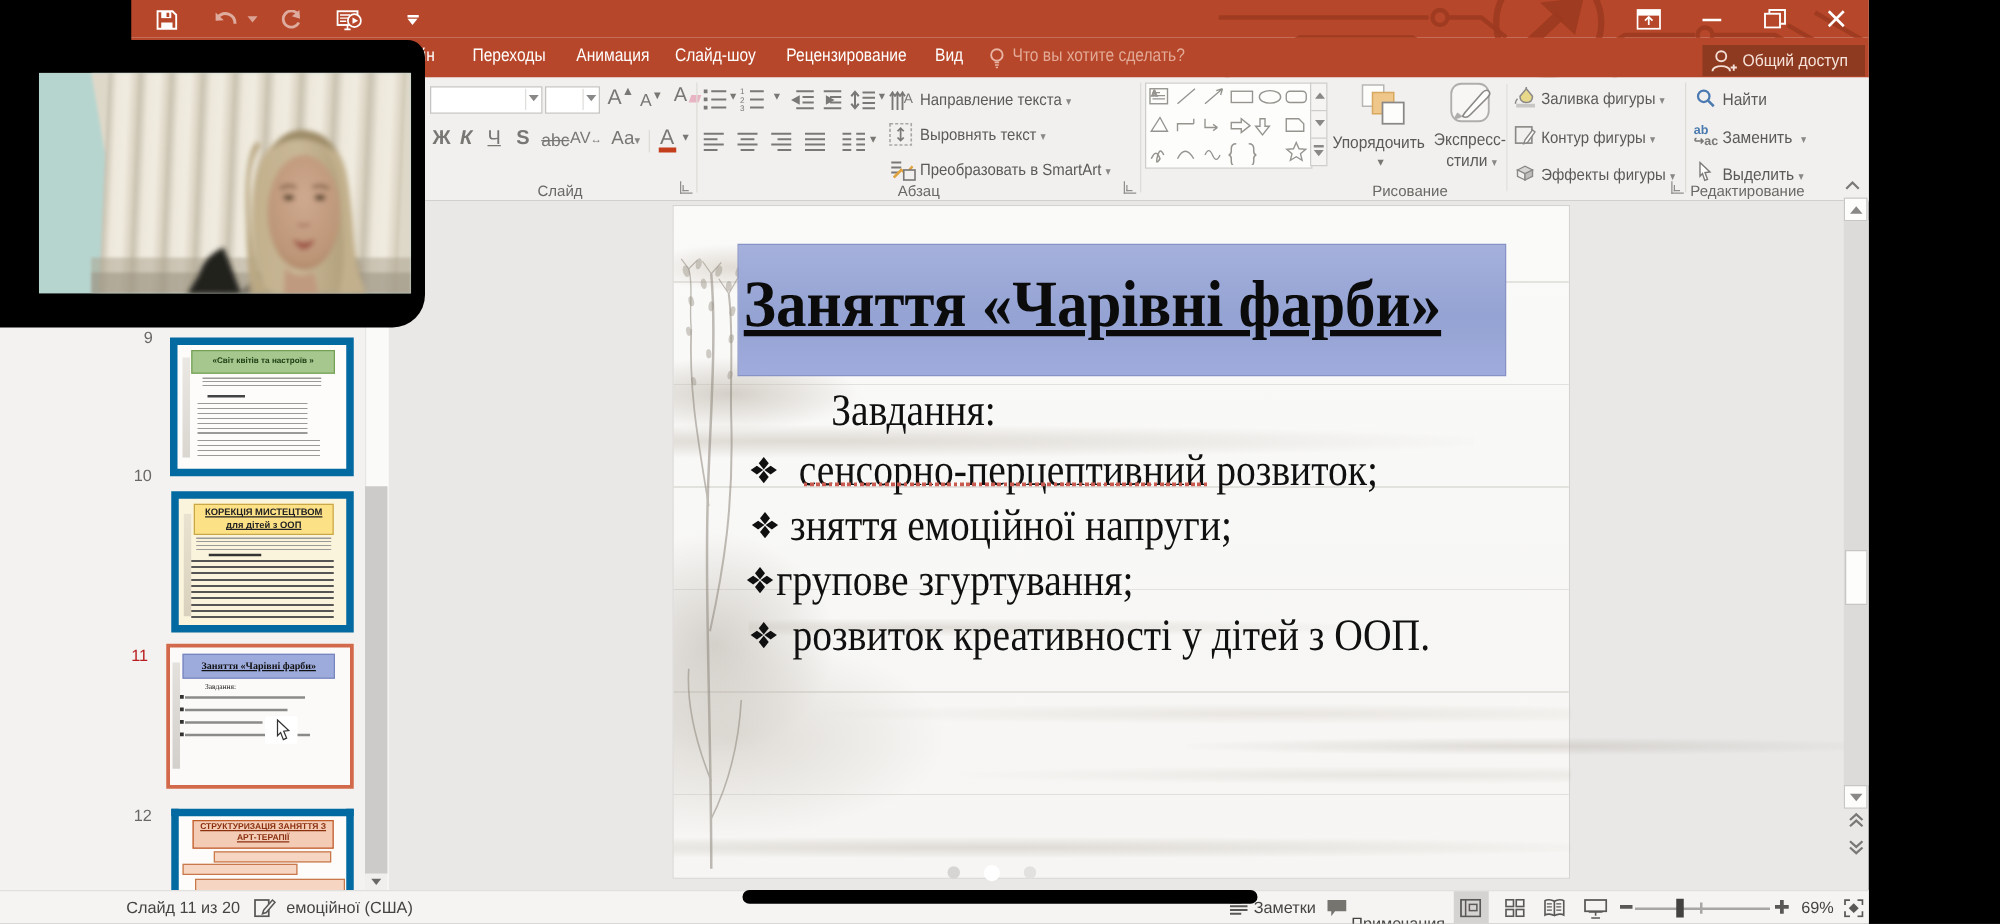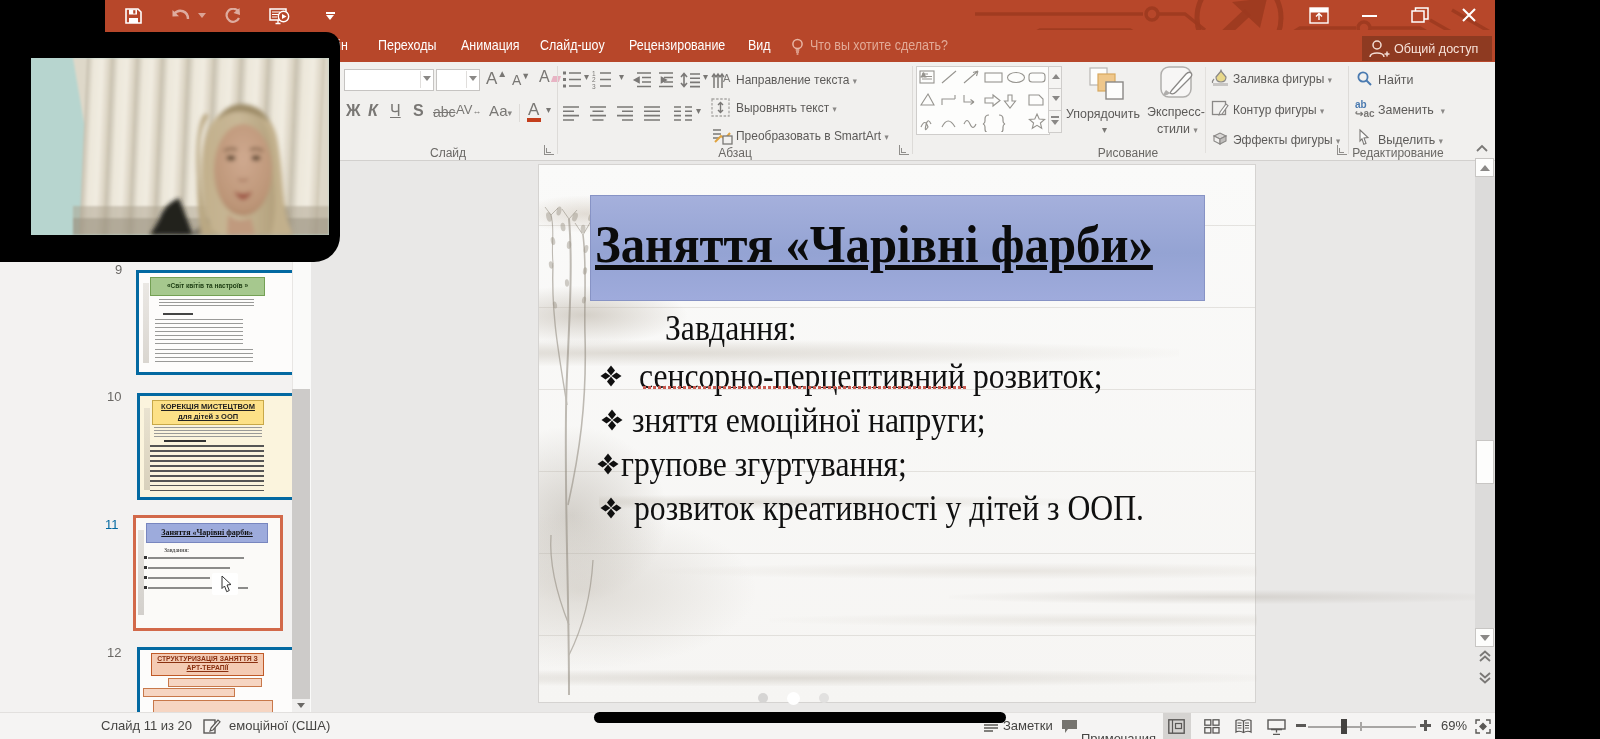--- a/index.html
+++ b/index.html
@@ -20,21 +20,21 @@
   .glabel{position:absolute;top:84px;font-size:12px;color:#6a6865;width:200px;text-align:center;}
   .gsep{position:absolute;top:4px;height:88px;width:1px;background:#dddbd8;}
   .combo{position:absolute;background:#fff;border:1px solid #c6c4c2;}
   .ricon{position:absolute;color:#797774;font-size:15px;}
   .rlabel{position:absolute;color:#5c5a58;font-size:13px;transform:scaleX(0.92);transform-origin:0 50%;white-space:nowrap;}
   .launcher{position:absolute;width:9px;height:9px;border-left:1px solid #908e8b;border-bottom:1px solid #908e8b;}
   .launcher:after{content:"";position:absolute;left:1px;bottom:1px;width:4px;height:4px;border-left:1px solid #908e8b;border-bottom:1px solid #908e8b;}
   
   #thumbpanel{position:absolute;left:0;top:161px;width:311px;height:551px;background:#f3f2f1;}
   .thumbnum{position:absolute;font-size:13px;color:#6a6865;}
-  .thumb{position:absolute;background:#fdfcfb;border:3px solid #0369a1;padding-left:44px;}
+  .thumb{position:absolute;background:#fdfcfb;border:6px solid #0369a1;}
   
   #canvas{position:absolute;left:311px;top:161px;width:1164px;height:551px;background:#e9e8e7;}
   #slide{position:absolute;left:227px;top:3px;width:718px;height:539px;background:#fbfaf8;border:1px solid #d5d3d1;box-sizing:border-box;}
   
   #vscroll{position:absolute;left:1475px;top:158px;width:20px;height:554px;}
   
   #statusbar{position:absolute;left:0;top:712px;width:1497px;height:27px;background:#f5f4f3;border-top:1px solid #e2e0de;box-sizing:border-box;color:#454442;font-size:13px;}
   
   #camblock1{position:absolute;left:0;top:0;width:105px;height:33px;background:#000;}
   #camblock2{position:absolute;left:0;top:32px;width:340px;height:230px;background:#000;border-radius:0 14px 26px 0;}
@@ -307,29 +307,29 @@
   <div id="thumbpanel">
     <div class="thumbnum" style="left:115px;top:101px">9</div>
     <div class="thumb" style="left:136px;top:109px;width:135px;height:99px">
       <div class="abs" style="left:11px;top:4px;width:113px;height:17px;background:#a6c88e;border:1px solid #74a054;font-size:6.5px;font-weight:bold;text-align:center;line-height:16px;color:#1a3a10">«Світ квітів та настроїв »</div>
       <div class="abs" style="left:20px;top:26px;width:95px;height:8px;background:repeating-linear-gradient(#9a9a98 0 1px,transparent 1px 3px)"></div>
       <div class="abs" style="left:24px;top:40px;width:30px;height:2px;background:#444"></div>
       <div class="abs" style="left:16px;top:46px;width:88px;height:26px;background:repeating-linear-gradient(#9a9a98 0 1px,transparent 1px 4px)"></div>
       <div class="abs" style="left:16px;top:76px;width:98px;height:14px;background:repeating-linear-gradient(#9a9a98 0 1px,transparent 1px 4px)"></div>
       <div class="abs" style="left:4px;top:10px;width:6px;height:80px;background:linear-gradient(180deg,#c8c2b8,#988f80);opacity:.35"></div>
     </div>
-    <div class="thumbnum" style="left:107px;top:228px">10</div>
+    <div class="thumbnum" style="left:107px;top:212px">10</div>
     <div class="thumb" style="left:137px;top:232px;width:134px;height:101px;background:#fbf4dd">
       <div class="abs" style="left:12px;top:4px;width:110px;height:22px;background:#fde187;border:1px solid #c8a848;font-size:7.5px;font-weight:bold;text-align:center;color:#222;line-height:10px;padding-top:1px"><u>КОРЕКЦІЯ МИСТЕЦТВОМ<br>для дітей з ООП</u></div>
       <div class="abs" style="left:14px;top:31px;width:108px;height:10px;background:repeating-linear-gradient(#9a9a98 0 1px,transparent 1px 3px)"></div>
       <div class="abs" style="left:24px;top:44px;width:42px;height:2px;background:#333"></div>
       <div class="abs" style="left:10px;top:49px;width:114px;height:48px;background:repeating-linear-gradient(#555 0 1.5px,transparent 1.5px 5px)"></div>
       <div class="abs" style="left:4px;top:12px;width:6px;height:82px;background:linear-gradient(180deg,#c8c2b8,#988f80);opacity:.35"></div>
     </div>
-    <div class="thumbnum" style="left:105px;top:356px;color:#0369a1">11</div>
+    <div class="thumbnum" style="left:105px;top:356px;color:#b91c1c">11</div>
     <div class="abs" style="left:133px;top:354px;width:144px;height:110px;border:3px solid #d2694a;background:#fbfaf8">
       <div class="abs" style="left:10px;top:5px;width:120px;height:18px;background:#9dabdc;border:1px solid #7886bf;font-size:8px;font-weight:bold;text-align:center;line-height:17px;color:#111;font-family:'Liberation Serif',serif"><u>Заняття «Чарівні фарби»</u></div>
       <div class="abs" style="left:28px;top:29px;width:34px;height:5px;font-size:6px;color:#222;font-family:'Liberation Serif',serif">Завдання:</div>
       <div class="abs" style="left:12px;top:39px;width:96px;height:2px;background:#666;opacity:.75"></div>
       <div class="abs" style="left:12px;top:49px;width:82px;height:2px;background:#666;opacity:.75"></div>
       <div class="abs" style="left:12px;top:59px;width:62px;height:2px;background:#666;opacity:.75"></div>
       <div class="abs" style="left:12px;top:69px;width:100px;height:2px;background:#666;opacity:.75"></div>
       <div class="abs" style="left:8px;top:38px;width:3px;height:3px;background:#333"></div>
       <div class="abs" style="left:8px;top:48px;width:3px;height:3px;background:#333"></div>
       <div class="abs" style="left:8px;top:58px;width:3px;height:3px;background:#333"></div>

